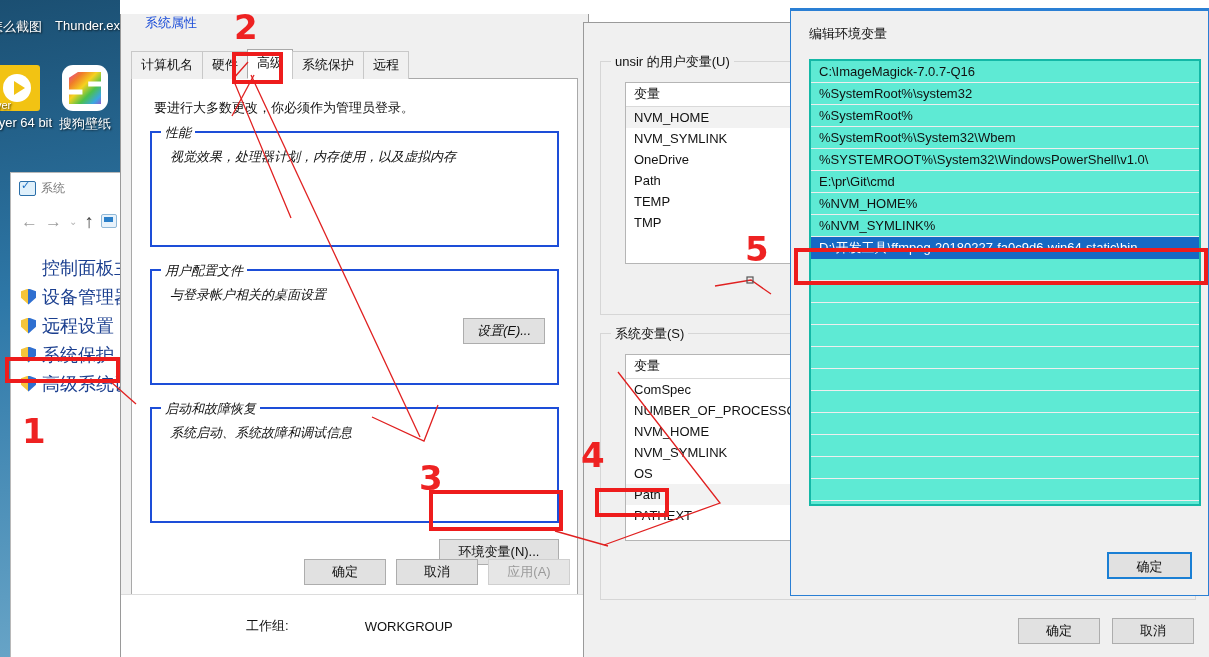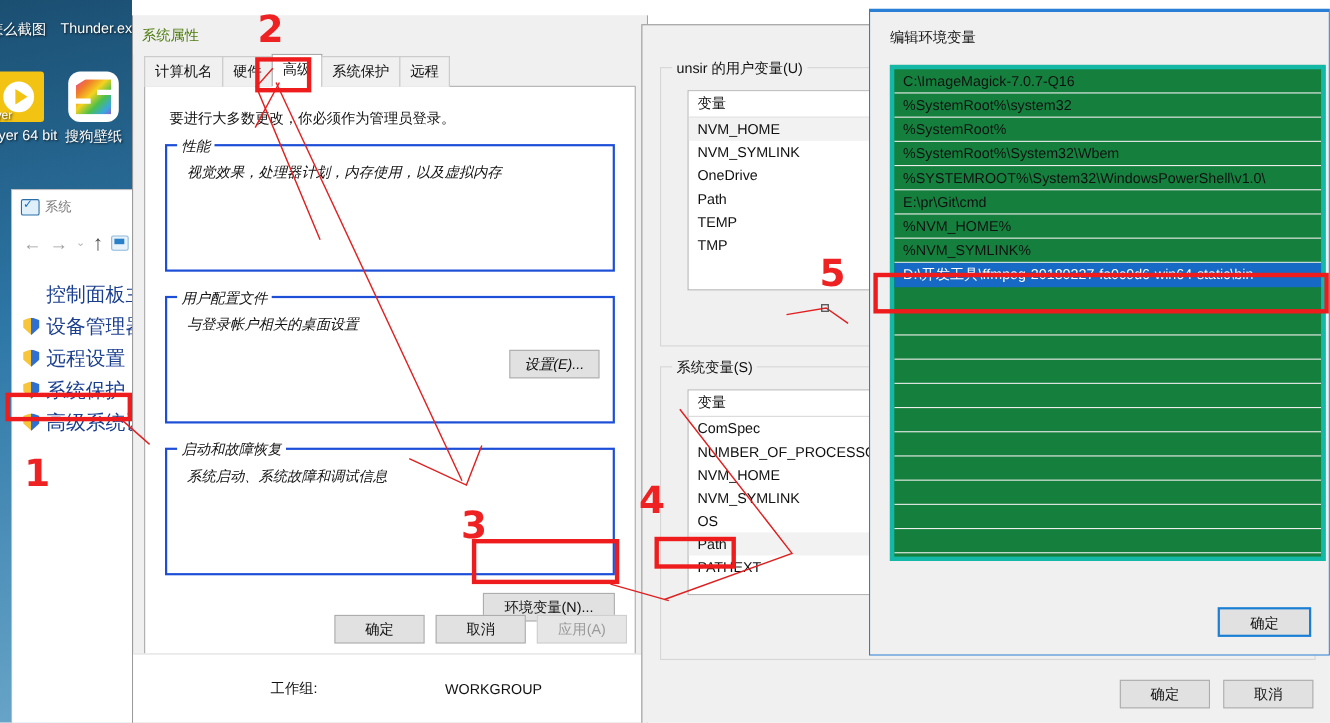--- a/index.html
+++ b/index.html
@@ -88,22 +88,22 @@
     background:linear-gradient(90deg,#f6c53a 0 50%,#2f6fd0 50% 100%);
     clip-path:polygon(50% 0,100% 17%,100% 58%,50% 100%,0 58%,0 17%);
   }
 
   
   #sysprop{
     left:120px;top:14px;width:467px;height:643px;
     background:#f0f0f0;border:1px solid #9a9a9a;border-top:none;
   }
   #sp-title{
-    height:36px;display:flex;align-items:center;padding-left:8px;
-    font-size:13px;color:#4d7c0f;background:#f0f0f0;
+    height:36px;display:flex;padding-left:24px;
+    font-size:13px;color:#1d4ed8;background:#f0f0f0;
   }
   #sp-tabs{
     display:flex;align-items:flex-end;height:28px;margin:0 10px;
     border-bottom:1px solid #a9a9a9;
   }
   .sp-tab{
     font-size:13px;color:#111;padding:4px 9px 5px;background:#f0f0f0;
     border:1px solid #c8c8c8;border-bottom:none;margin-right:-1px;
     position:relative;top:1px;
   }
@@ -135,21 +135,21 @@
     position:absolute;left:0;right:0;bottom:64px;height:42px;
     display:flex;justify-content:flex-end;align-items:center;gap:10px;
     padding-right:18px;box-sizing:border-box;
   }
   #sp-workgroup{
     position:absolute;left:0;right:0;bottom:0;height:62px;background:#fff;
     border-top:1px solid #dcdcdc;display:flex;align-items:center;
     font-size:13px;color:#111;
   }
   #sp-workgroup .wg-k{margin-left:125px;}
-  #sp-workgroup .wg-v{margin-left:116px;}
+  #sp-workgroup .wg-v{margin-left:76px;}
 
   
   #envdlg{
     left:583px;top:22px;width:626px;height:635px;
     background:#f0f0f0;border:1px solid #9a9a9a;
   }
   .envgroup{
     position:absolute;border:1px solid #d6d6d6;background:#f0f0f0;
   }
   .envgroup > .legend{
@@ -176,21 +176,21 @@
 
   
   #editdlg{
     left:790px;top:8px;width:419px;height:588px;
     background:#f0f0f0;border:1px solid #2a7fd4;border-top:3px solid #2a7fd4;
     box-sizing:border-box;
   }
   #edit-title{font-size:13px;color:#111;padding:14px 0 0 18px;}
   #edit-list{
     position:absolute;left:18px;top:48px;width:388px;height:443px;
-    background:#15803d;border:4px solid #14b8a6;overflow:hidden;
+    background:#5eead4;border:2px solid #14b8a6;overflow:hidden;
   }
   .pathrow{
     height:21px;line-height:21px;font-size:13px;color:#111;padding-left:8px;
     border-bottom:1px solid #eeeeee;white-space:nowrap;overflow:hidden;
   }
   .pathrow.selected{background:#1669c4;color:#fff;border-bottom-color:#1669c4;}
   .pathrow.empty{color:transparent;}
   #edit-ok{
     position:absolute;right:16px;bottom:16px;min-width:85px;height:27px;
     line-height:25px;text-align:center;background:#e1e1e1;

